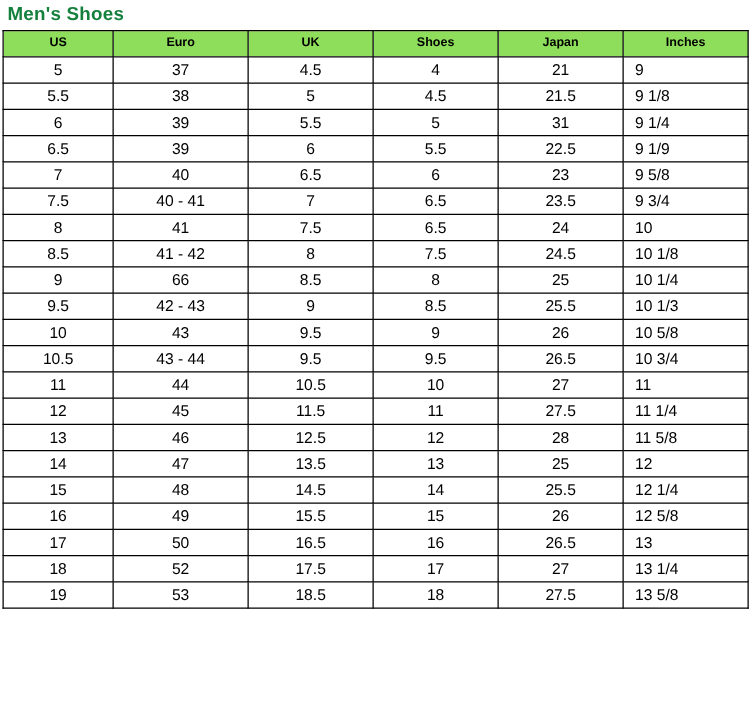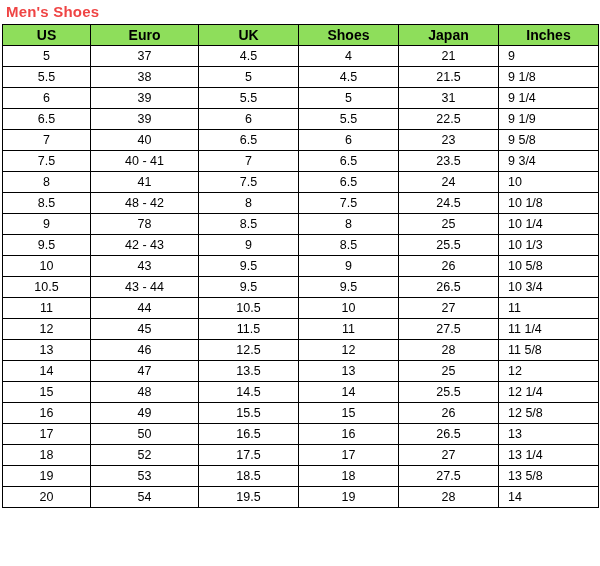--- a/index.html
+++ b/index.html
@@ -16,21 +16,21 @@
   }
   .page {
     width: 600px;
     height: 566px;
     position: relative;
     box-sizing: border-box;
   }
   .title {
     font-size: 15px;
     font-weight: bold;
-    color: #ef4444;
+    color: #15803d;
     padding: 3px 0 4px 6px;
     letter-spacing: 0.2px;
   }
   table.size-chart {
     border-collapse: collapse;
     width: 596px;
     margin-left: 2px;
     table-layout: fixed;
   }
   table.size-chart th,
@@ -40,21 +40,21 @@
     height: 20px;
     line-height: 20px;
     padding: 0;
     overflow: hidden;
     white-space: nowrap;
   }
   table.size-chart thead th {
     background: #8ede5b;
     font-weight: bold;
     text-align: center;
-    font-size: 14px;
+    font-size: 10px;
     margin-left: 48px;
   }
   table.size-chart tbody td {
     background: #ffffff;
     text-align: center;
   }
   
   table.size-chart tbody td.col-last {
     text-align: left;
     padding-left: 9px;
@@ -145,29 +145,29 @@
         <tr>
           <td>8</td>
           <td>41</td>
           <td>7.5</td>
           <td>6.5</td>
           <td>24</td>
           <td class="col-last">10</td>
         </tr>
         <tr>
           <td>8.5</td>
-          <td>48 - 42</td>
+          <td>41 - 42</td>
           <td>8</td>
           <td>7.5</td>
           <td>24.5</td>
           <td class="col-last">10 1/8</td>
         </tr>
         <tr>
           <td>9</td>
-          <td>78</td>
+          <td>66</td>
           <td>8.5</td>
           <td>8</td>
           <td>25</td>
           <td class="col-last">10 1/4</td>
         </tr>
         <tr>
           <td>9.5</td>
           <td>42 - 43</td>
           <td>9</td>
           <td>8.5</td>
@@ -255,24 +255,16 @@
           <td class="col-last">13 1/4</td>
         </tr>
         <tr>
           <td>19</td>
           <td>53</td>
           <td>18.5</td>
           <td>18</td>
           <td>27.5</td>
           <td class="col-last">13 5/8</td>
         </tr>
-        <tr>
-          <td>20</td>
-          <td>54</td>
-          <td>19.5</td>
-          <td>19</td>
-          <td>28</td>
-          <td class="col-last">14</td>
-        </tr>
       </tbody>
   </table>
 
 </div>
 
 </body></html>

